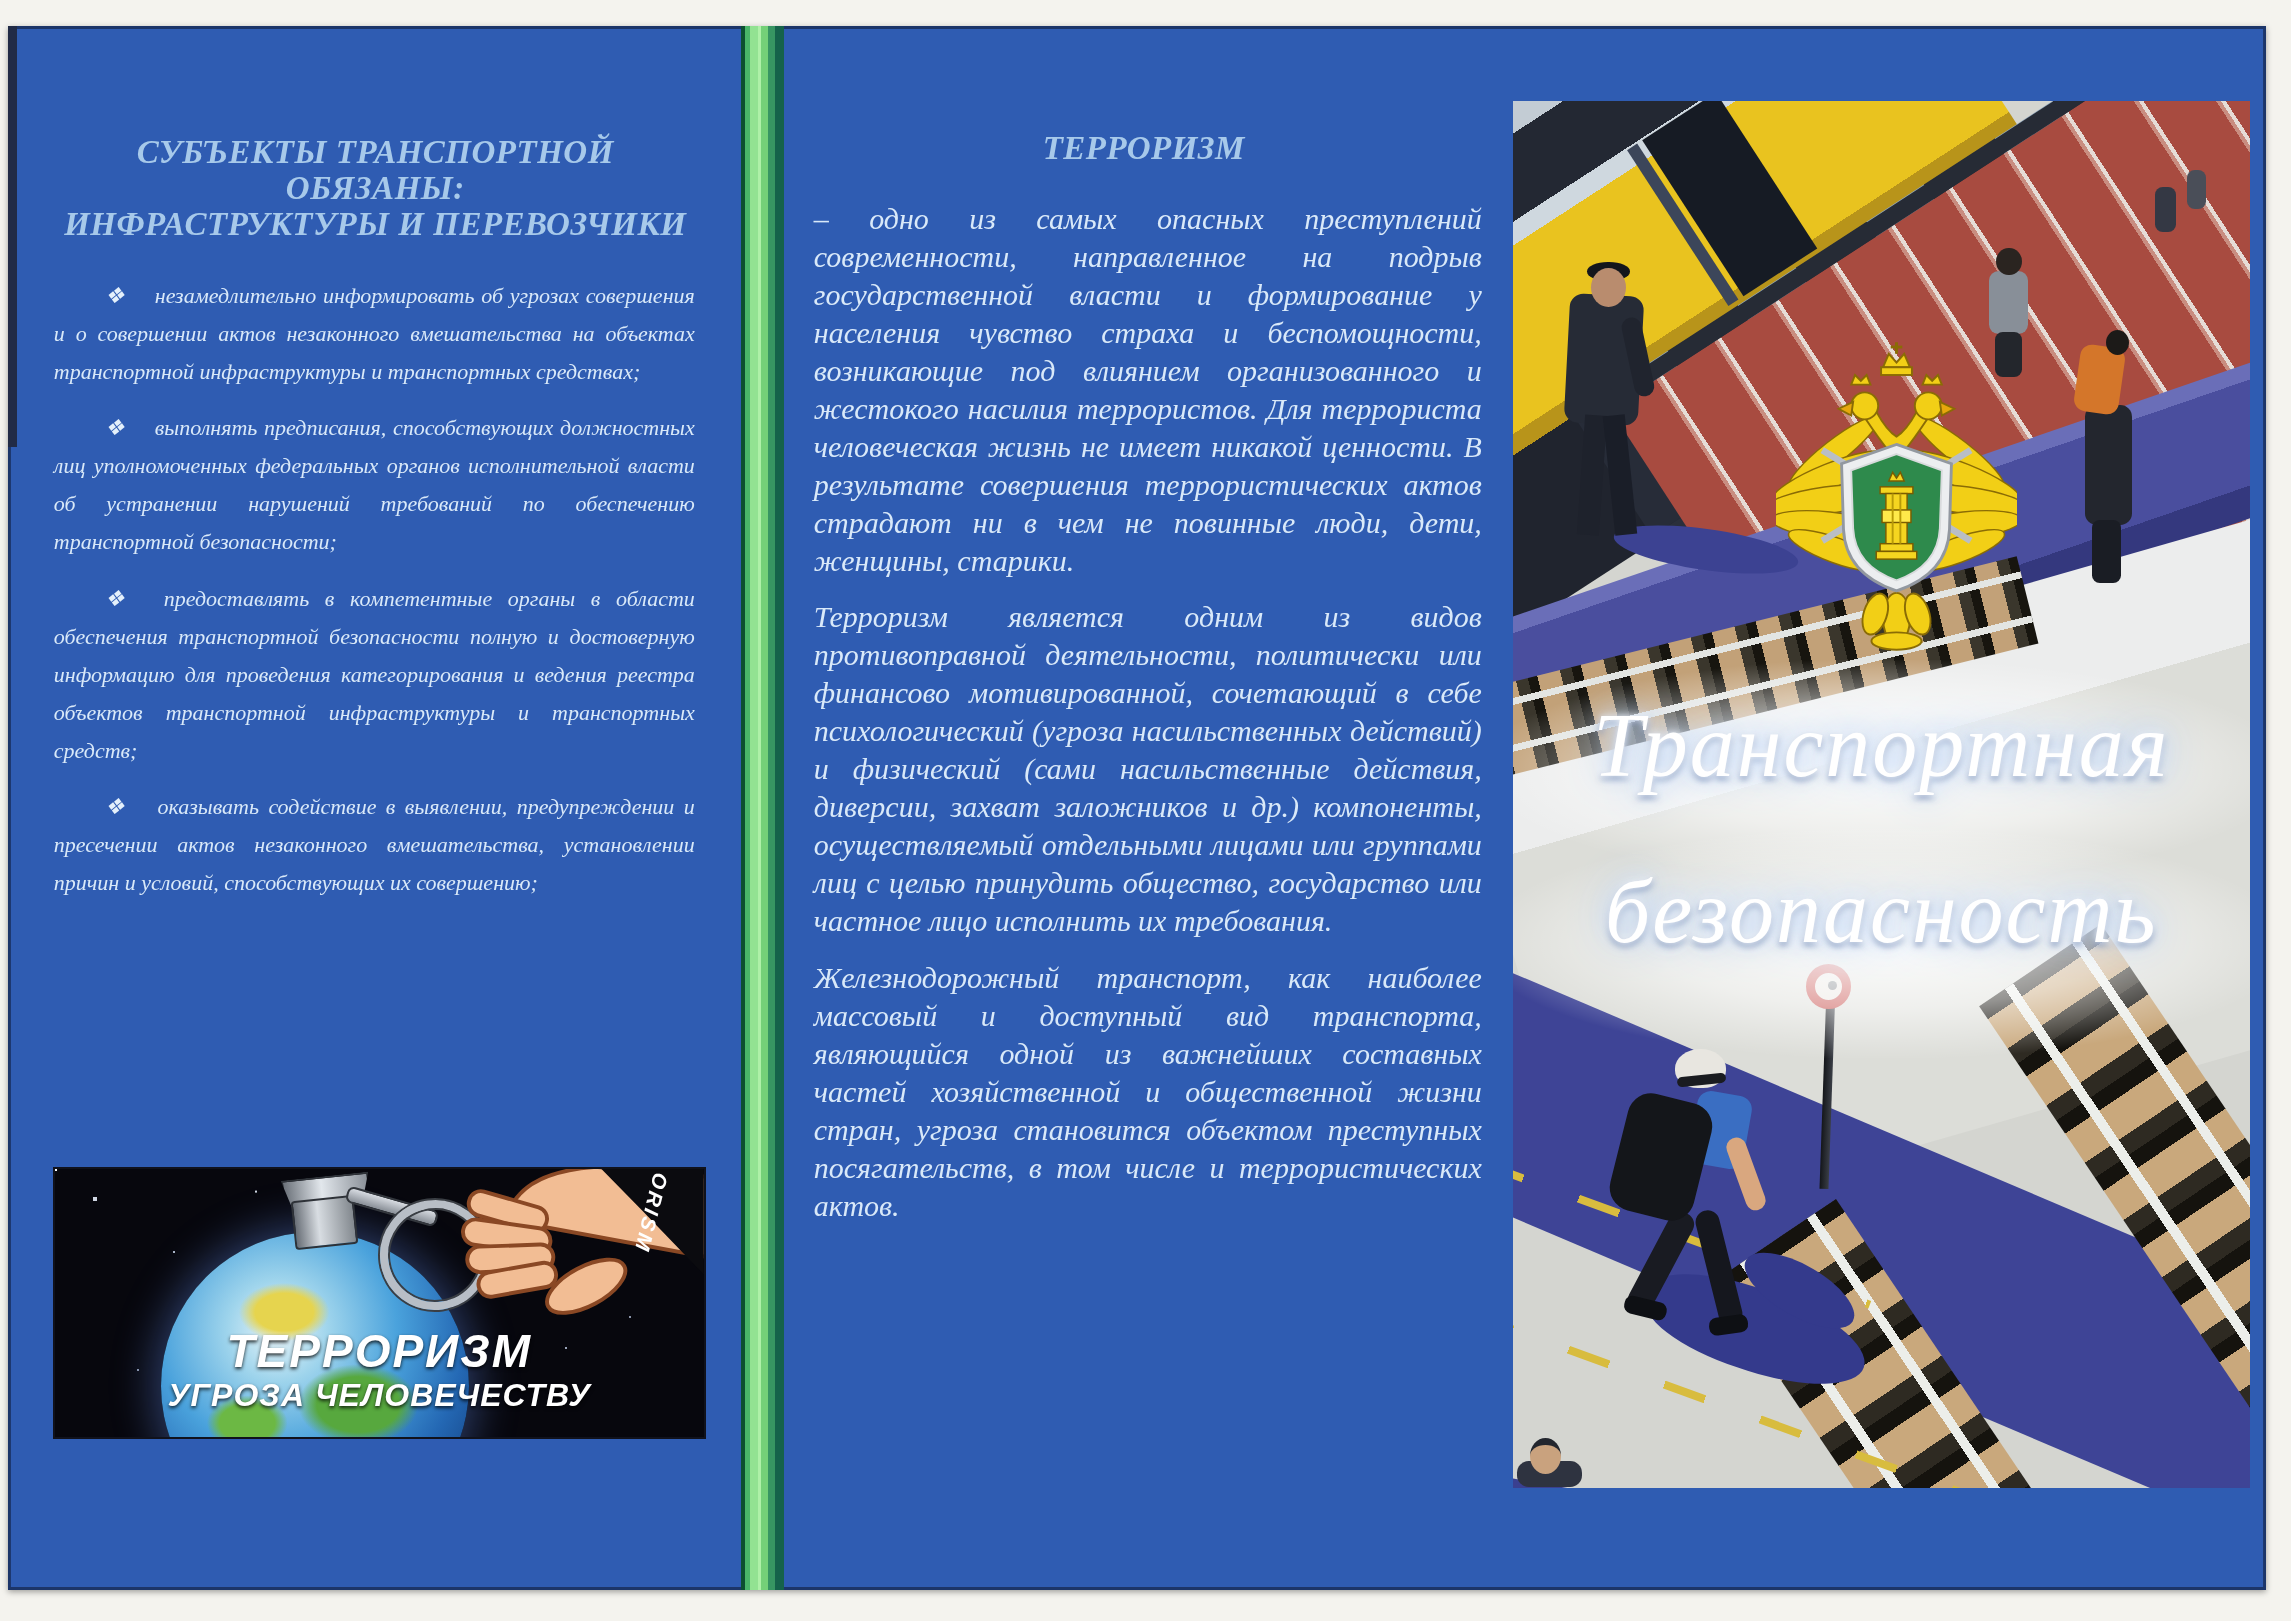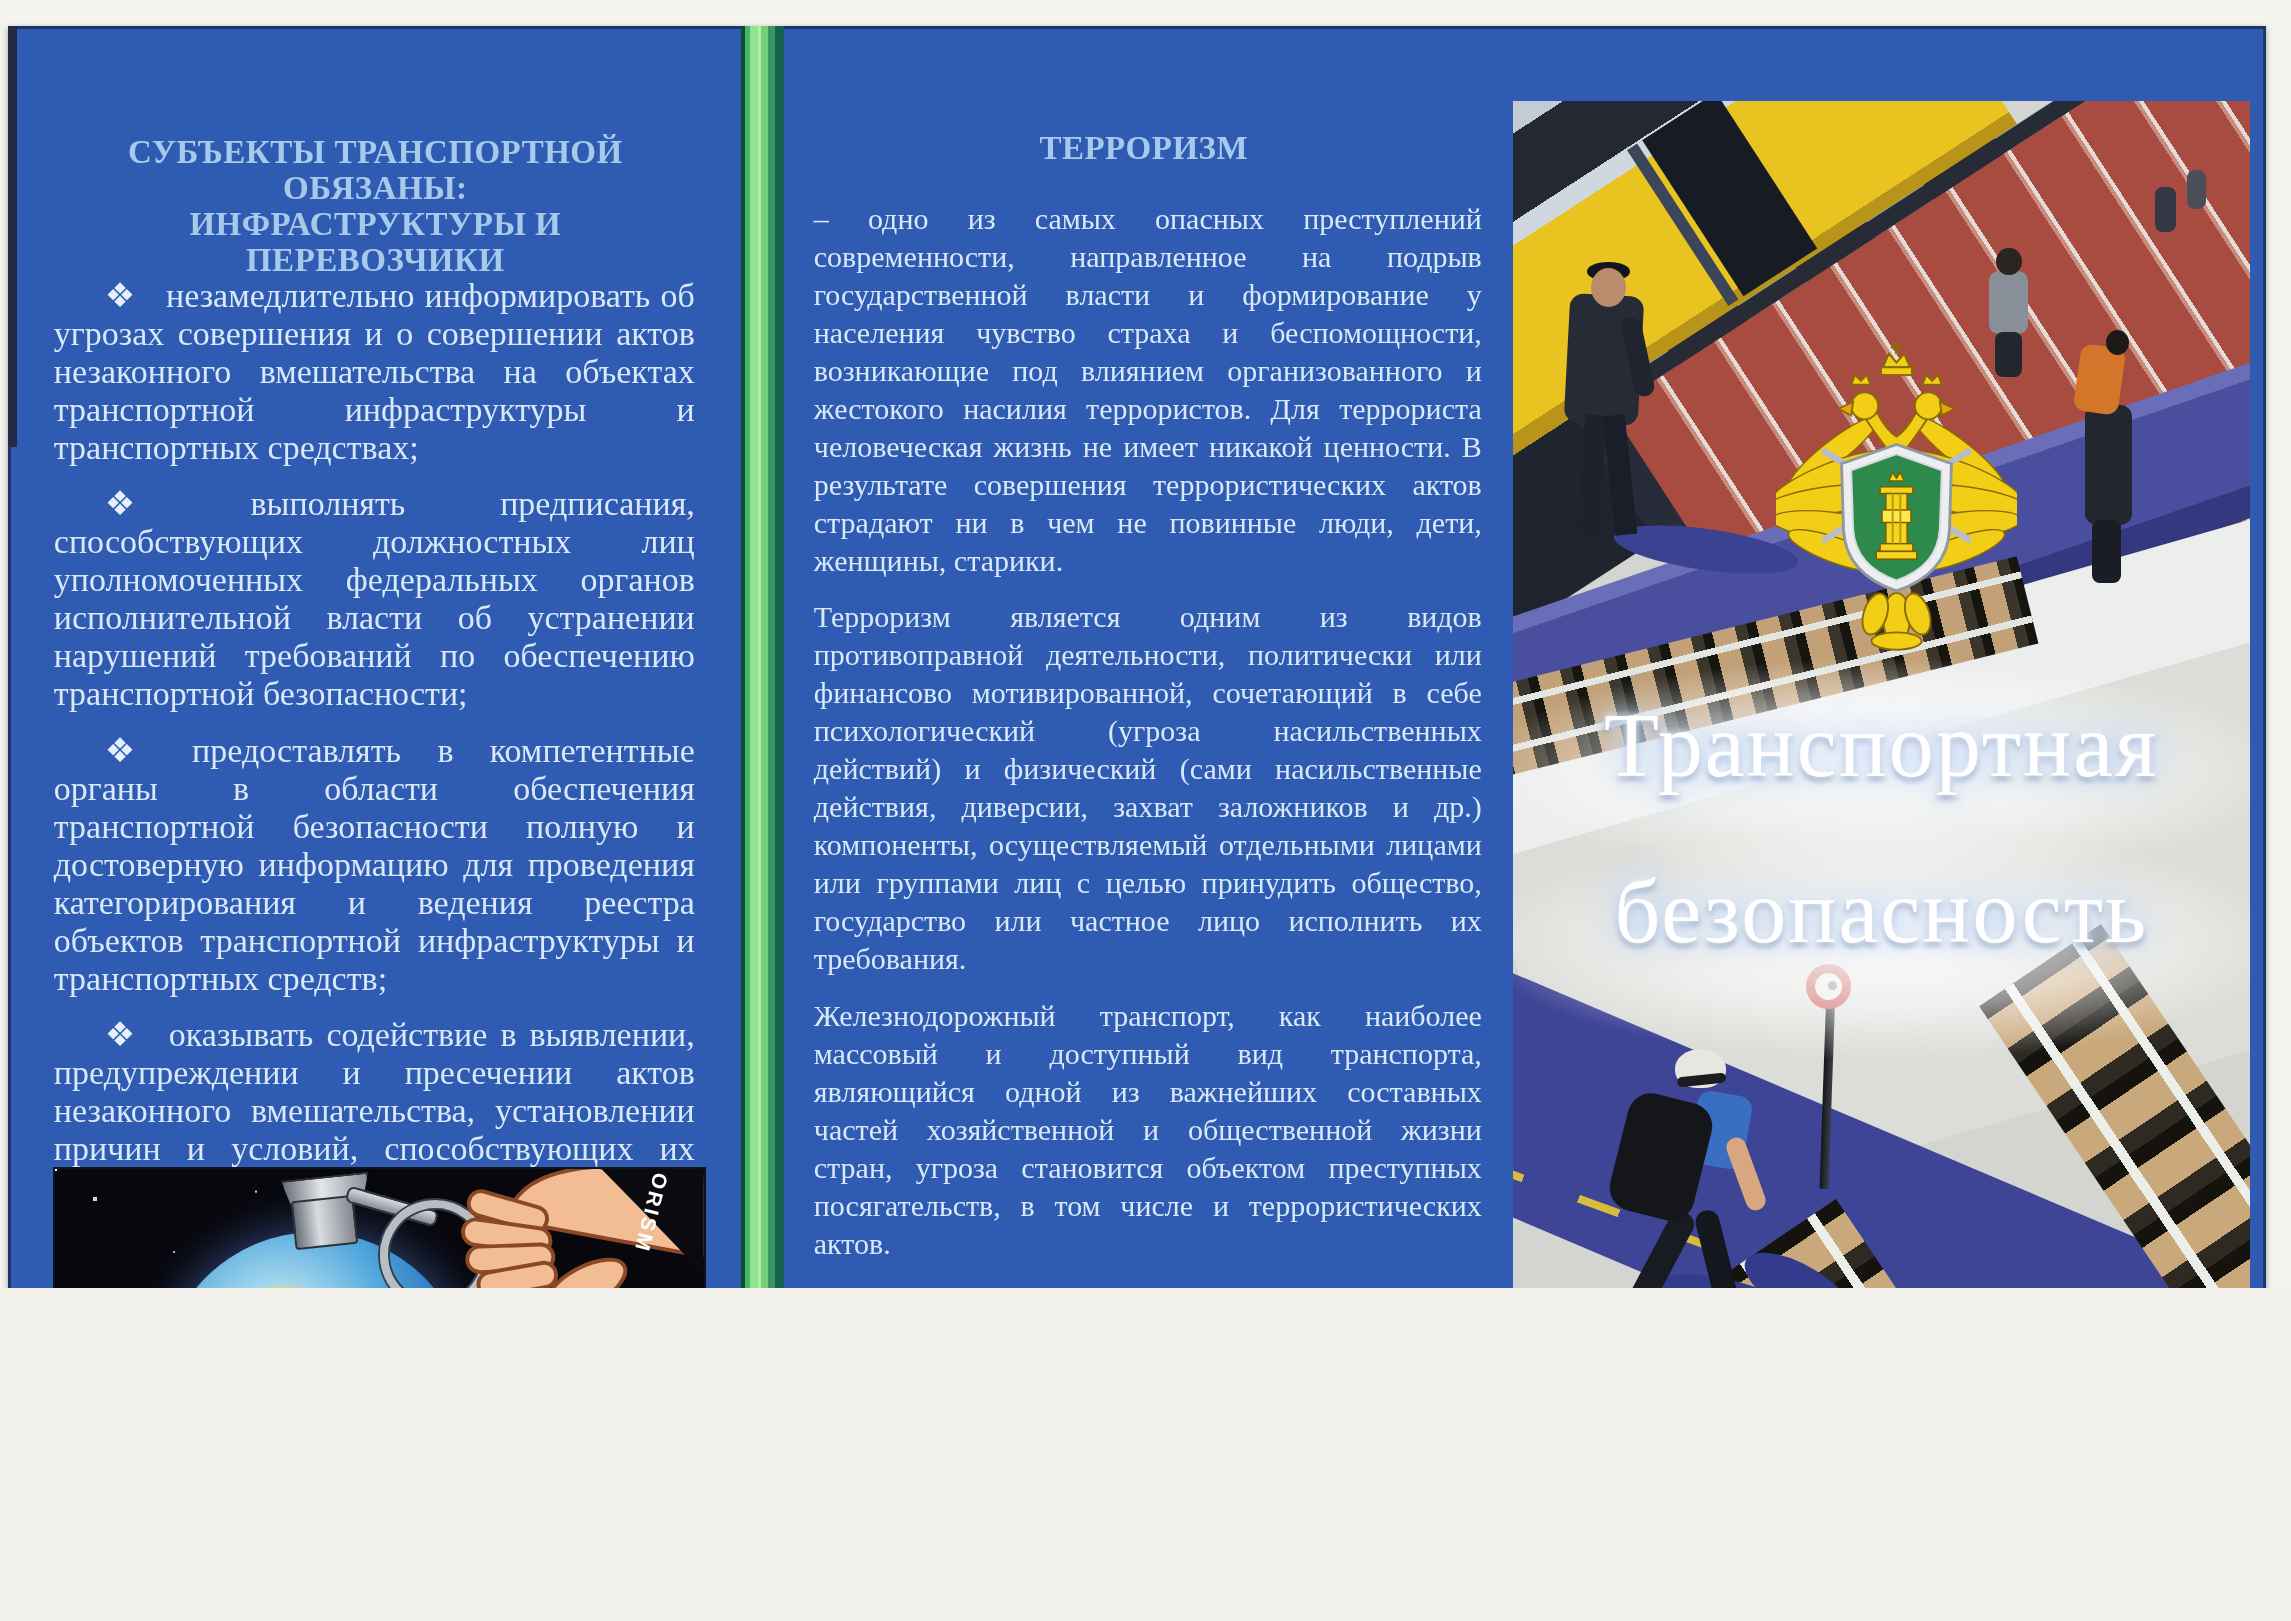--- a/index.html
+++ b/index.html
@@ -1,27 +1,27 @@
 <!DOCTYPE html>
 <html><head>
 <meta charset="utf-8">
 <style>
   html,body{margin:0;padding:0;background:#f2f1ec;}
-  #canvas{position:relative;width:2292px;height:1288px;background:#f4f3ee;overflow:hidden;
-          font-family:"Liberation Serif",serif;}
+  #canvas{position:relative;width:2292px;height:1621px;background:#f4f3ee;overflow:hidden;
+          font-family:"Liberation Serif",serif;font-style:italic;}
   .page{position:absolute;left:7.8px;top:25.5px;width:2258px;height:1564px;background:#2f5cb2;
         box-shadow:inset 0 0 0 2.9px rgba(12,22,46,.55), 0 2px 5.9px rgba(0,0,0,.35);}
   .scan-edge{position:absolute;left:0;top:0;width:8.8px;height:421px;background:#212b46;}
   .green-stripe{position:absolute;left:733px;top:0;width:43px;height:100%;
      background:linear-gradient(90deg,#0b4f30 0 3.9px,#49b569 3.9px 8.8px,#92e292 8.8px 16.7px,#aef0a8 16.7px 19.6px,#74d078 19.6px 27.4px,#379562 27.4px 34px,#15624a 34px 43px);}
   
   .lhead{position:absolute;left:49px;top:108px;width:637px;text-align:center;
          font-weight:bold;font-size:33px;line-height:36px;color:#a7c9ea;letter-spacing:0.5px;}
   .lcol{position:absolute;left:46px;top:251px;width:641px;color:#d9e9f9;
-        font-size:34px;line-height:38px;text-align:justify;}
+        font-size:22px;line-height:38px;text-align:justify;}
   .lcol p{margin:0 0 18.6px 0;text-indent:51px;}
   .bullet-mark{margin-right:29px;color:#e4f0fb;}
   .mhead{position:absolute;left:798px;top:104px;width:676px;text-align:center;
          font-weight:bold;font-size:33px;line-height:36px;color:#a7c9ea;letter-spacing:0.5px;}
   .mcol{position:absolute;left:806px;top:174px;width:668px;color:#d9e9f9;
         font-size:30px;line-height:38px;text-align:justify;}
   .mcol p{margin:0 0 18.6px 0;}
   
   .poster{position:absolute;left:47px;top:1143px;width:649px;height:268px;background:#07070d;
           overflow:hidden;box-shadow:0 0 0 2px #10121c;}

